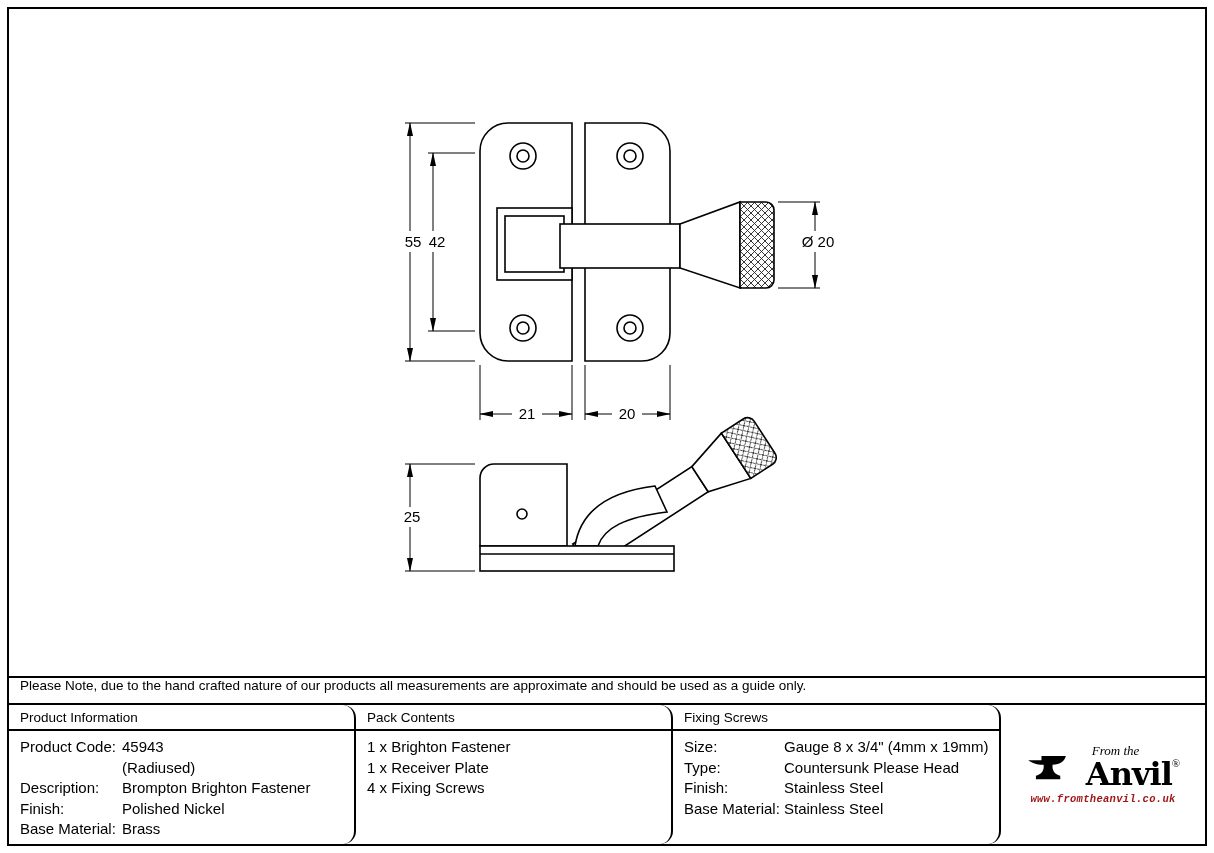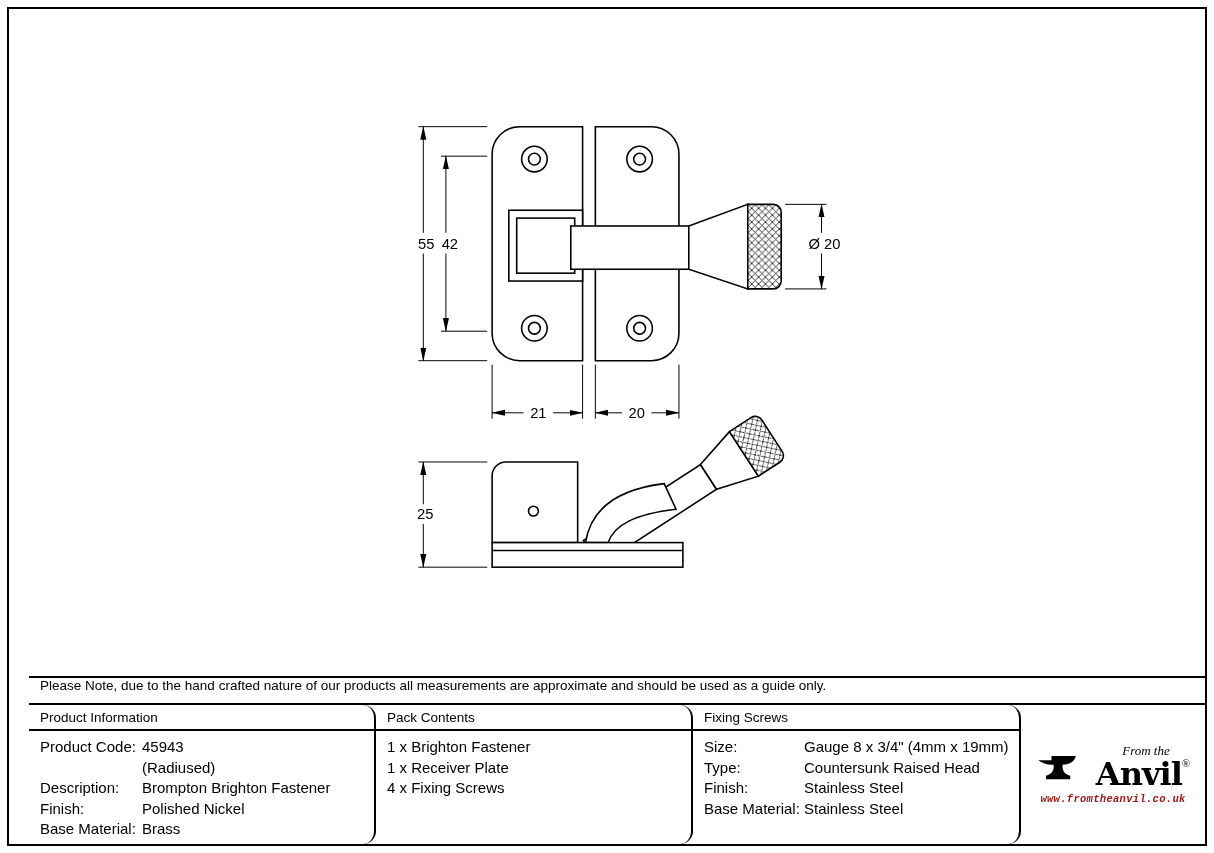--- a/index.html
+++ b/index.html
@@ -3,21 +3,21 @@
 <meta charset="utf-8">
 <style>
   html,body{margin:0;padding:0;}
   body{
     width:1214px;height:853px;background:#ffffff;position:relative;
     font-family:"Liberation Sans",sans-serif;color:#000;
     -webkit-font-smoothing:antialiased;
   }
   .frame{
     position:absolute;left:7px;top:7px;right:7px;bottom:7px;
-    border:2px solid #000;display:flex;flex-direction:column;background:#fff;padding-left:20px;
+    border:2px solid #000;display:flex;flex-direction:column;background:#fff;
   }
   .drawing{flex:1;min-height:0;position:relative;}
   .drawing svg{position:absolute;inset:0;width:100%;height:100%;}
   .note{
     flex:none;height:25px;border-top:2px solid #000;border-bottom:2px solid #000;
     display:flex;padding-left:11px;font-size:13.5px;
   }
   .spec{flex:none;height:139px;display:flex;}
   .col{border-right:2px solid #000;display:flex;flex-direction:column;min-width:0;border-radius:13px;}
   .col-product{width:345px;}
@@ -29,21 +29,21 @@
     display:flex;align-items:center;padding-left:11px;font-size:13.5px;
   }
   .col-body{padding:6px 8px 0 11px;font-size:15px;}
   .spec-row{display:flex;line-height:20.5px;}
   .spec-label{width:102px;flex:none;}
   .spec-value{flex:1;}
   .col-fixing .spec-label{width:100px;}
   .pack-item{line-height:20.5px;}
   
   .logo{display:flex;flex-direction:column;align-items:center;}
-  .logo-top{display:flex;align-items:center;gap:18px;text-align:center;}
+  .logo-top{display:flex;align-items:center;gap:18px;}
   .anvil-glyph{width:42px;height:32px;flex:none;}
   .logo-text{display:flex;flex-direction:column;line-height:1;}
   .from-the{font-family:"Liberation Serif",serif;font-style:italic;font-size:13px;margin-left:6px;margin-bottom:1px;}
   .anvil-line{white-space:nowrap;}
   .anvil-name{font-family:"DejaVu Serif","Liberation Serif",serif;font-weight:bold;font-size:32px;letter-spacing:-1px;line-height:0.85;}
   .reg-mark{font-family:"Liberation Serif",serif;font-size:11px;vertical-align:18px;font-weight:normal;}
   .logo-url{
     font-family:"Liberation Mono",monospace;font-style:italic;font-weight:bold;
     color:#a01717;font-size:10.5px;margin-top:4px;letter-spacing:0.3px;
   }
@@ -199,21 +199,21 @@
 
     <div class="col col-fixing">
       <div class="col-header">Fixing Screws</div>
       <div class="col-body">
         <div class="spec-row">
           <span class="spec-label">Size:</span>
           <span class="spec-value">Gauge 8 x 3/4" (4mm x 19mm)</span>
         </div>
         <div class="spec-row">
           <span class="spec-label">Type:</span>
-          <span class="spec-value">Countersunk Raised Head</span>
+          <span class="spec-value">Countersunk Please Head</span>
         </div>
         <div class="spec-row">
           <span class="spec-label">Finish:</span>
           <span class="spec-value">Stainless Steel</span>
         </div>
         <div class="spec-row">
           <span class="spec-label">Base Material:</span>
           <span class="spec-value">Stainless Steel</span>
         </div>
       </div>

